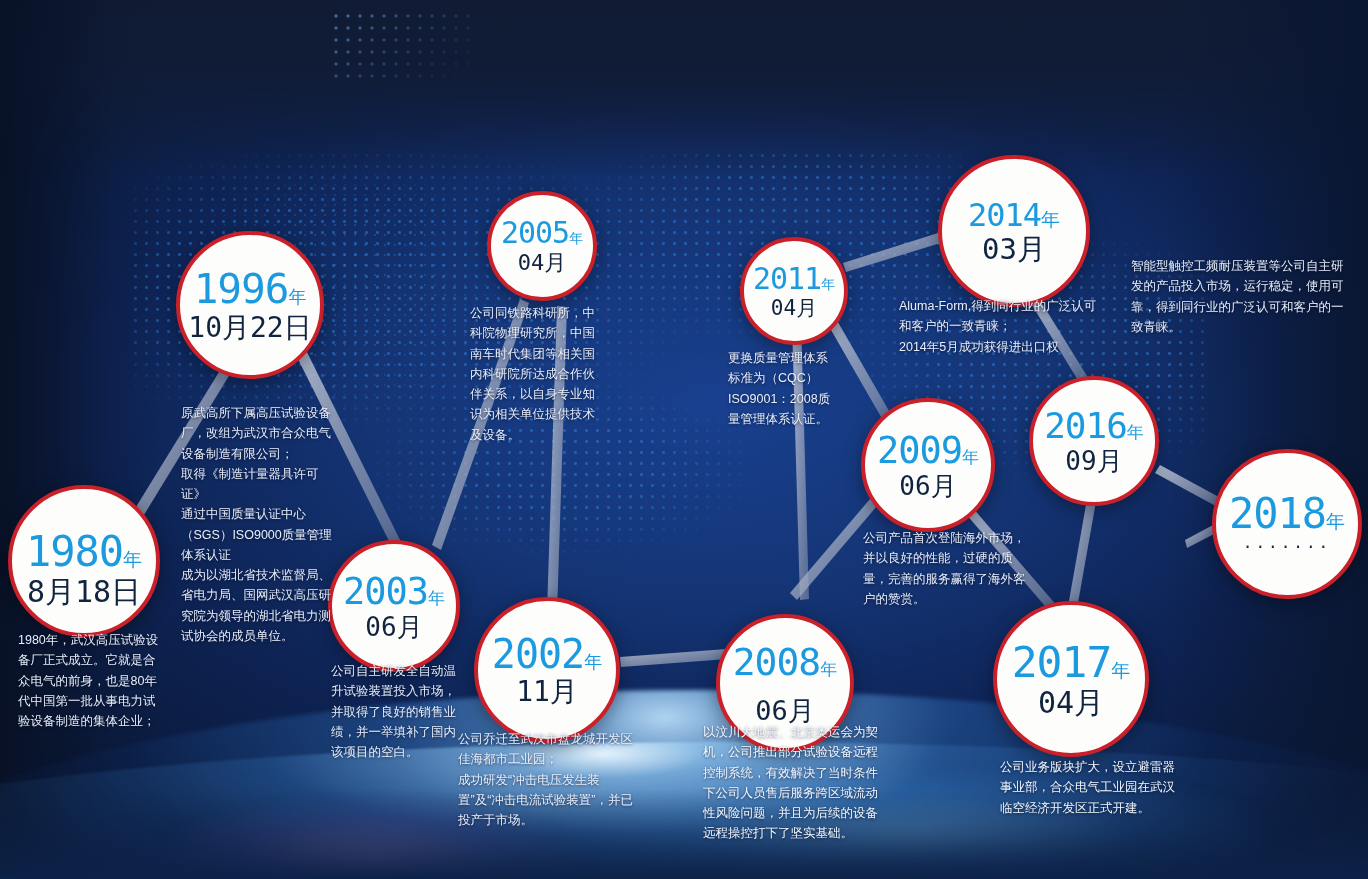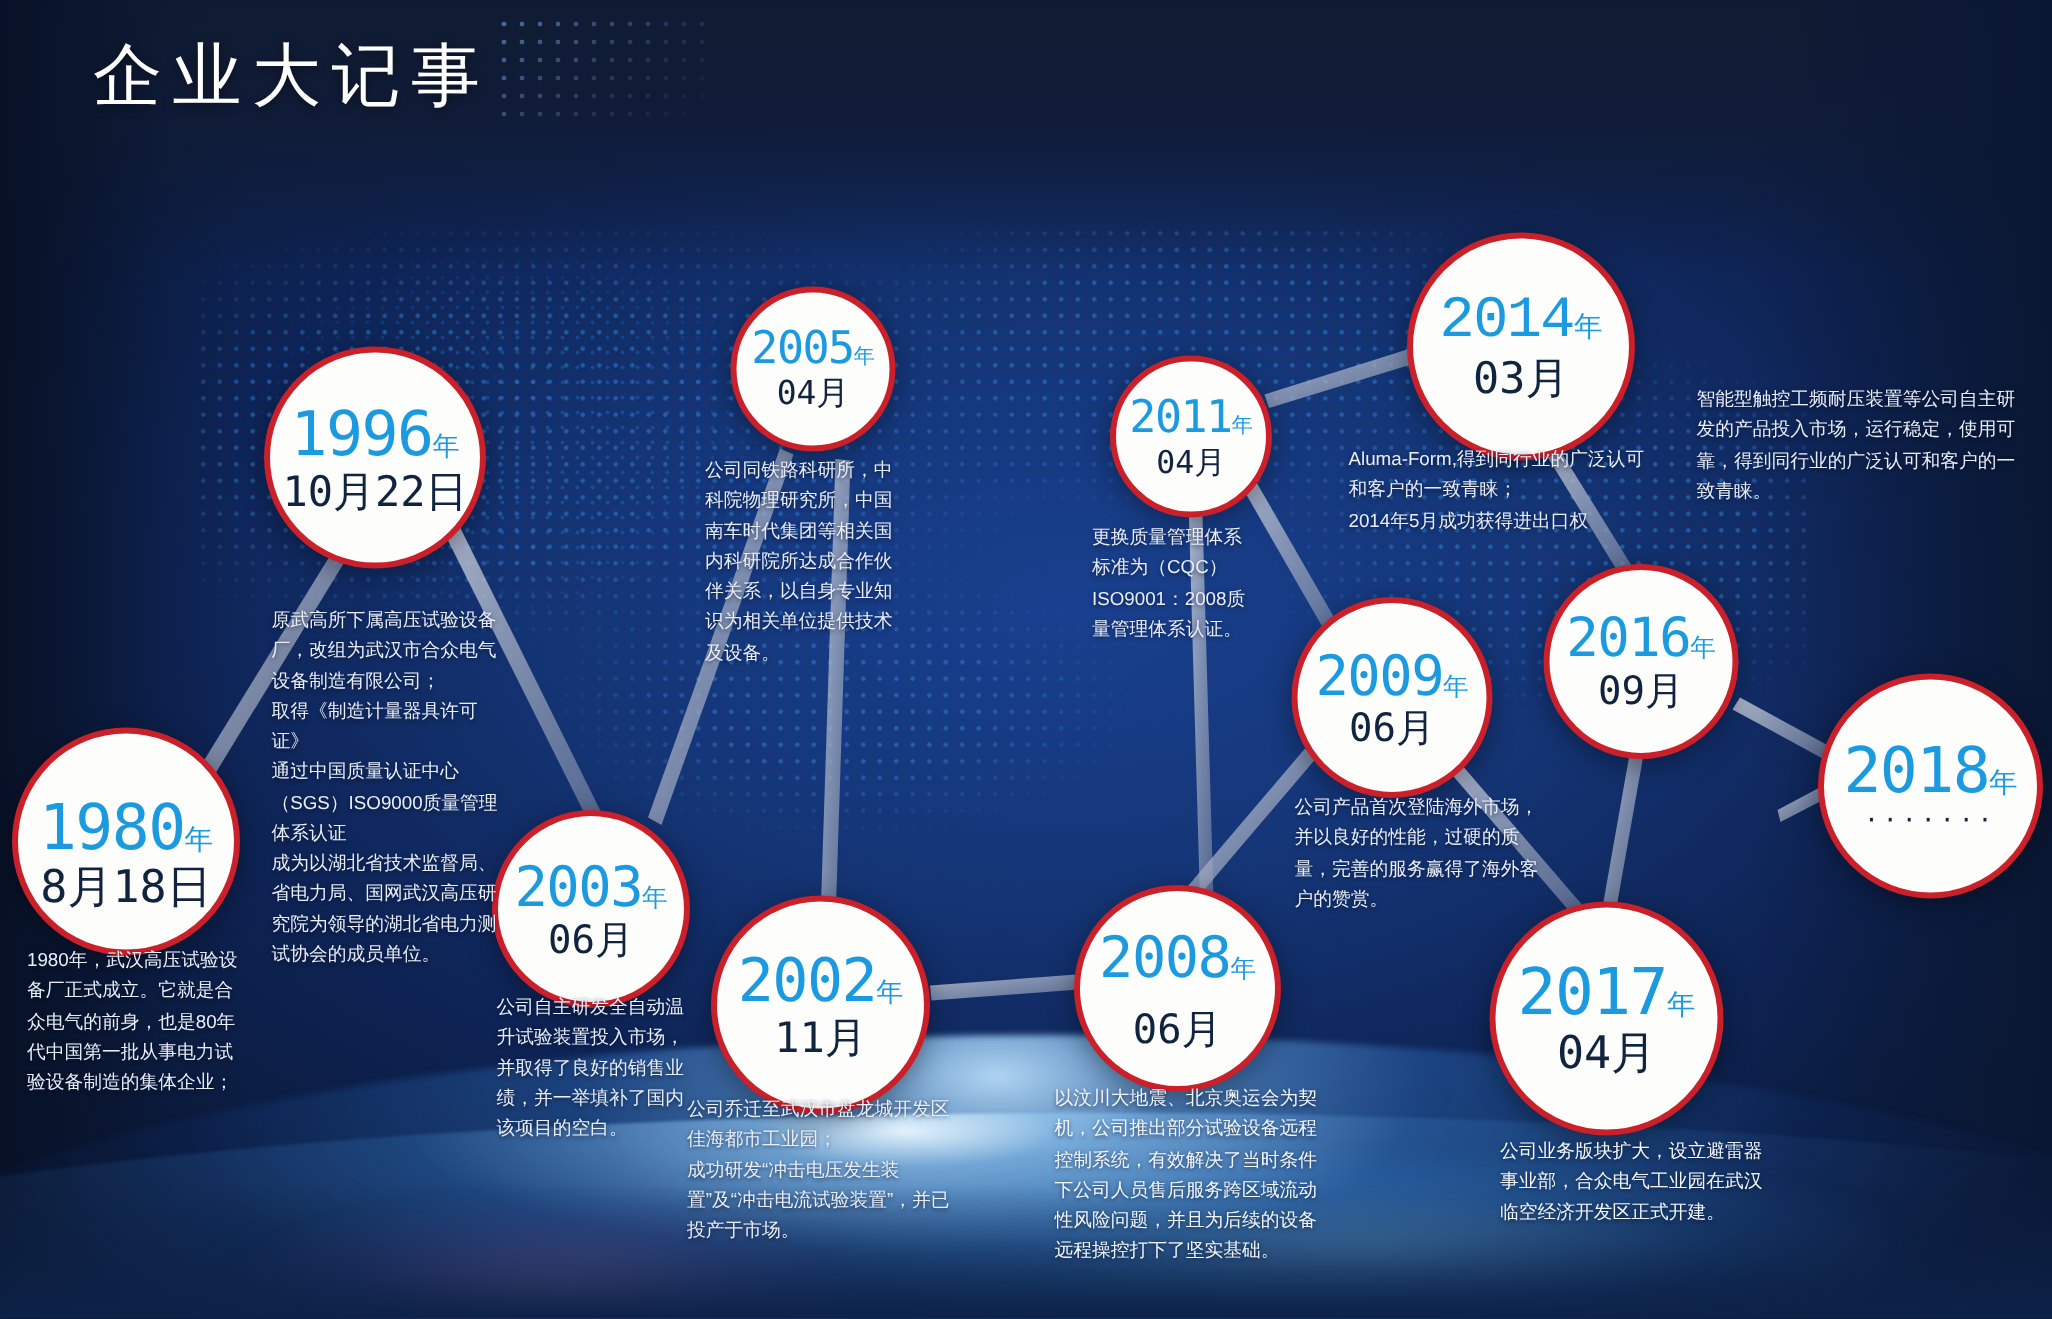--- a/index.html
+++ b/index.html
@@ -154,21 +154,20 @@
   <div class="bg-edge-l"></div>
   <div class="bg-edge-r"></div>
   <div class="swoosh1"></div>
   <div class="swoosh2"></div>
   <div class="glow-pink"></div>
   <div class="glow-cyan"></div>
   <div class="bottom-fade"></div>
   <div class="sparkle"></div>
 
   <div id="title-block">
-    <div id="main-title">企业大记事</div>
   </div>
 
   <svg id="links" viewBox="0 0 1368 879">
     <defs>
       <linearGradient id="lg" x1="0" y1="0" x2="1" y2="1">
         <stop offset="0%" stop-color="#c9cfdd" stop-opacity="0.85"></stop>
         <stop offset="100%" stop-color="#7d8aa6" stop-opacity="0.6"></stop>
       </linearGradient>
     </defs>
     <g fill="url(#lg)">
@@ -245,21 +244,21 @@
   <div class="node" style="left:474px; top:597px; width:146px; height:146px;">
     <div class="yr">
       <span style="font-size:40px;">2002</span>
       <span class="suffix" style="font-size:18px;">年</span>
     </div>
     <div class="dt" style="font-size:28px;text-align:right;">11月</div>
   </div>
   <div class="desc" style="left:458px; top:729px; width:176px; font-size:12.5px; white-space:pre-line;">公司乔迁至武汉市盘龙城开发区佳海都市工业园；
 成功研发“冲击电压发生装置”及“冲击电流试验装置”，并已投产于市场。</div>
 
-  <div class="node" style="left:716px; top:590px; width:138px; height:138px;gap:12px;">
+  <div class="node" style="left:716px; top:614px; width:138px; height:138px;gap:12px;">
     <div class="yr">
       <span style="font-size:38px;">2008</span>
       <span class="suffix" style="font-size:17px;">年</span>
     </div>
     <div class="dt" style="font-size:27px;">06月</div>
   </div>
   <div class="desc light" style="left:703px; top:722px; width:177px; font-size:12.5px;">以汶川大地震、北京奥运会为契机，公司推出部分试验设备远程控制系统，有效解决了当时条件下公司人员售后服务跨区域流动性风险问题，并且为后续的设备远程操控打下了坚实基础。</div>
 
   <div class="node" style="left:861px; top:398px; width:134px; height:134px;">
     <div class="yr">
@@ -274,21 +273,21 @@
     <div class="yr">
       <span style="font-size:30px;">2011</span>
       <span class="suffix" style="font-size:14px;">年</span>
     </div>
     <div class="dt" style="font-size:21px;">04月</div>
   </div>
   <div class="desc" style="left:728px; top:348px; width:110px; font-size:12.5px;">更换质量管理体系标准为（CQC）ISO9001：2008质量管理体系认证。</div>
 
   <div class="node" style="left:938px; top:155px; width:152px; height:152px;">
     <div class="yr">
-      <span style="font-size:39px;font-family:Liberation Mono, monospace;">2014</span>
+      <span style="font-size:32px;">2014</span>
       <span class="suffix" style="font-size:19px;">年</span>
     </div>
     <div class="dt" style="font-size:29px;">03月</div>
   </div>
   <div class="desc" style="left:899px; top:296px; width:205px; font-size:12.5px; white-space:pre-line;">Aluma-Form,得到同行业的广泛认可和客户的一致青睐；
 2014年5月成功获得进出口权</div>
 
   <div class="node" style="left:1029px; top:376px; width:130px; height:130px;">
     <div class="yr">
       <span style="font-size:36px;">2016</span>

